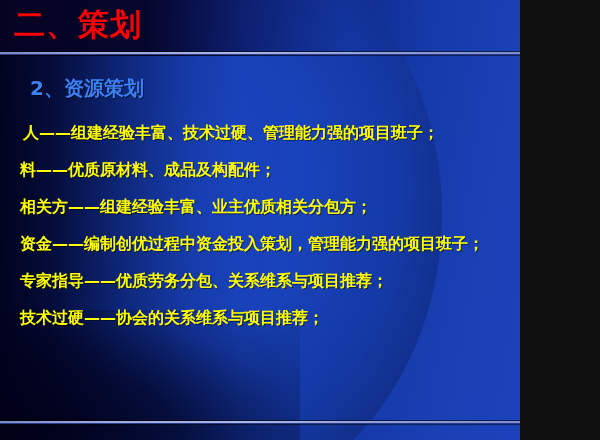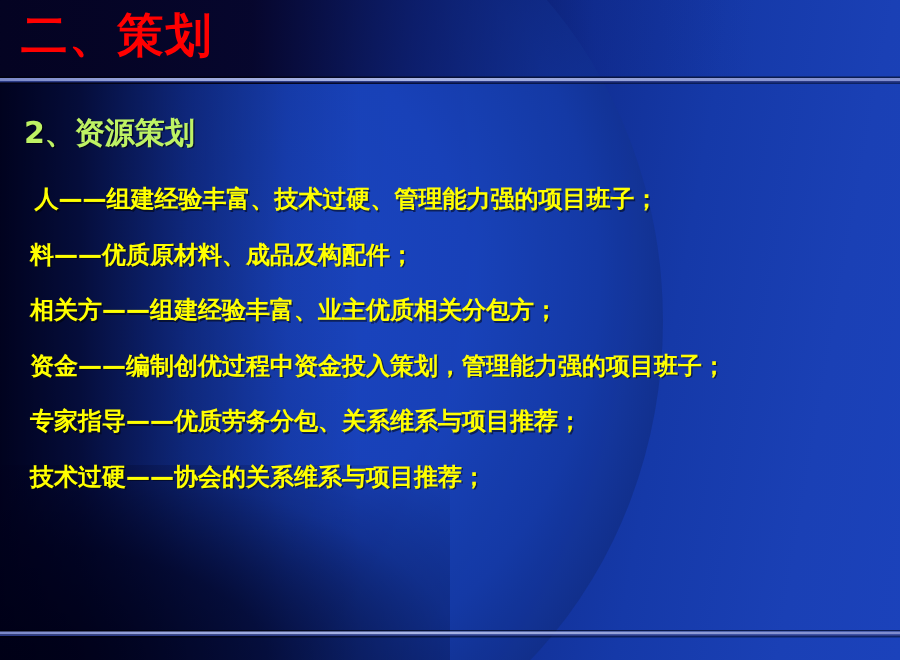--- a/index.html
+++ b/index.html
@@ -3,21 +3,21 @@
 <meta charset="utf-8">
 <title>Slide</title>
 <style>
   html, body {
     margin: 0;
     padding: 0;
     background: #101010;
   }
   .slide {
     position: relative;
-    width: 600px;
+    width: 520px;
     height: 440px;
     overflow: hidden;
     font-family: "DejaVu Sans", "Liberation Sans", sans-serif;
     background: #000033;
   }
 
   
   .bg-base {
     position: absolute;
     inset: 0;
@@ -110,26 +110,26 @@
     font-size: 31px;
     line-height: 46px;
     font-weight: 700;
     color: #ff0000;
     letter-spacing: 1px;
     white-space: nowrap;
   }
 
   .section-heading {
     position: absolute;
-    left: 16px;
+    left: 30px;
     top: 74px;
     font-size: 20px;
     line-height: 28px;
     font-weight: 700;
-    color: #bef264;
+    color: #3b82f6;
     white-space: nowrap;
     text-shadow: 1px 1px 0 rgba(0,0,0,0.55);
     text-align: center;
   }
 
   .body-list {
     position: absolute;
     left: 0;
     top: 118px;
     width: 600px;

